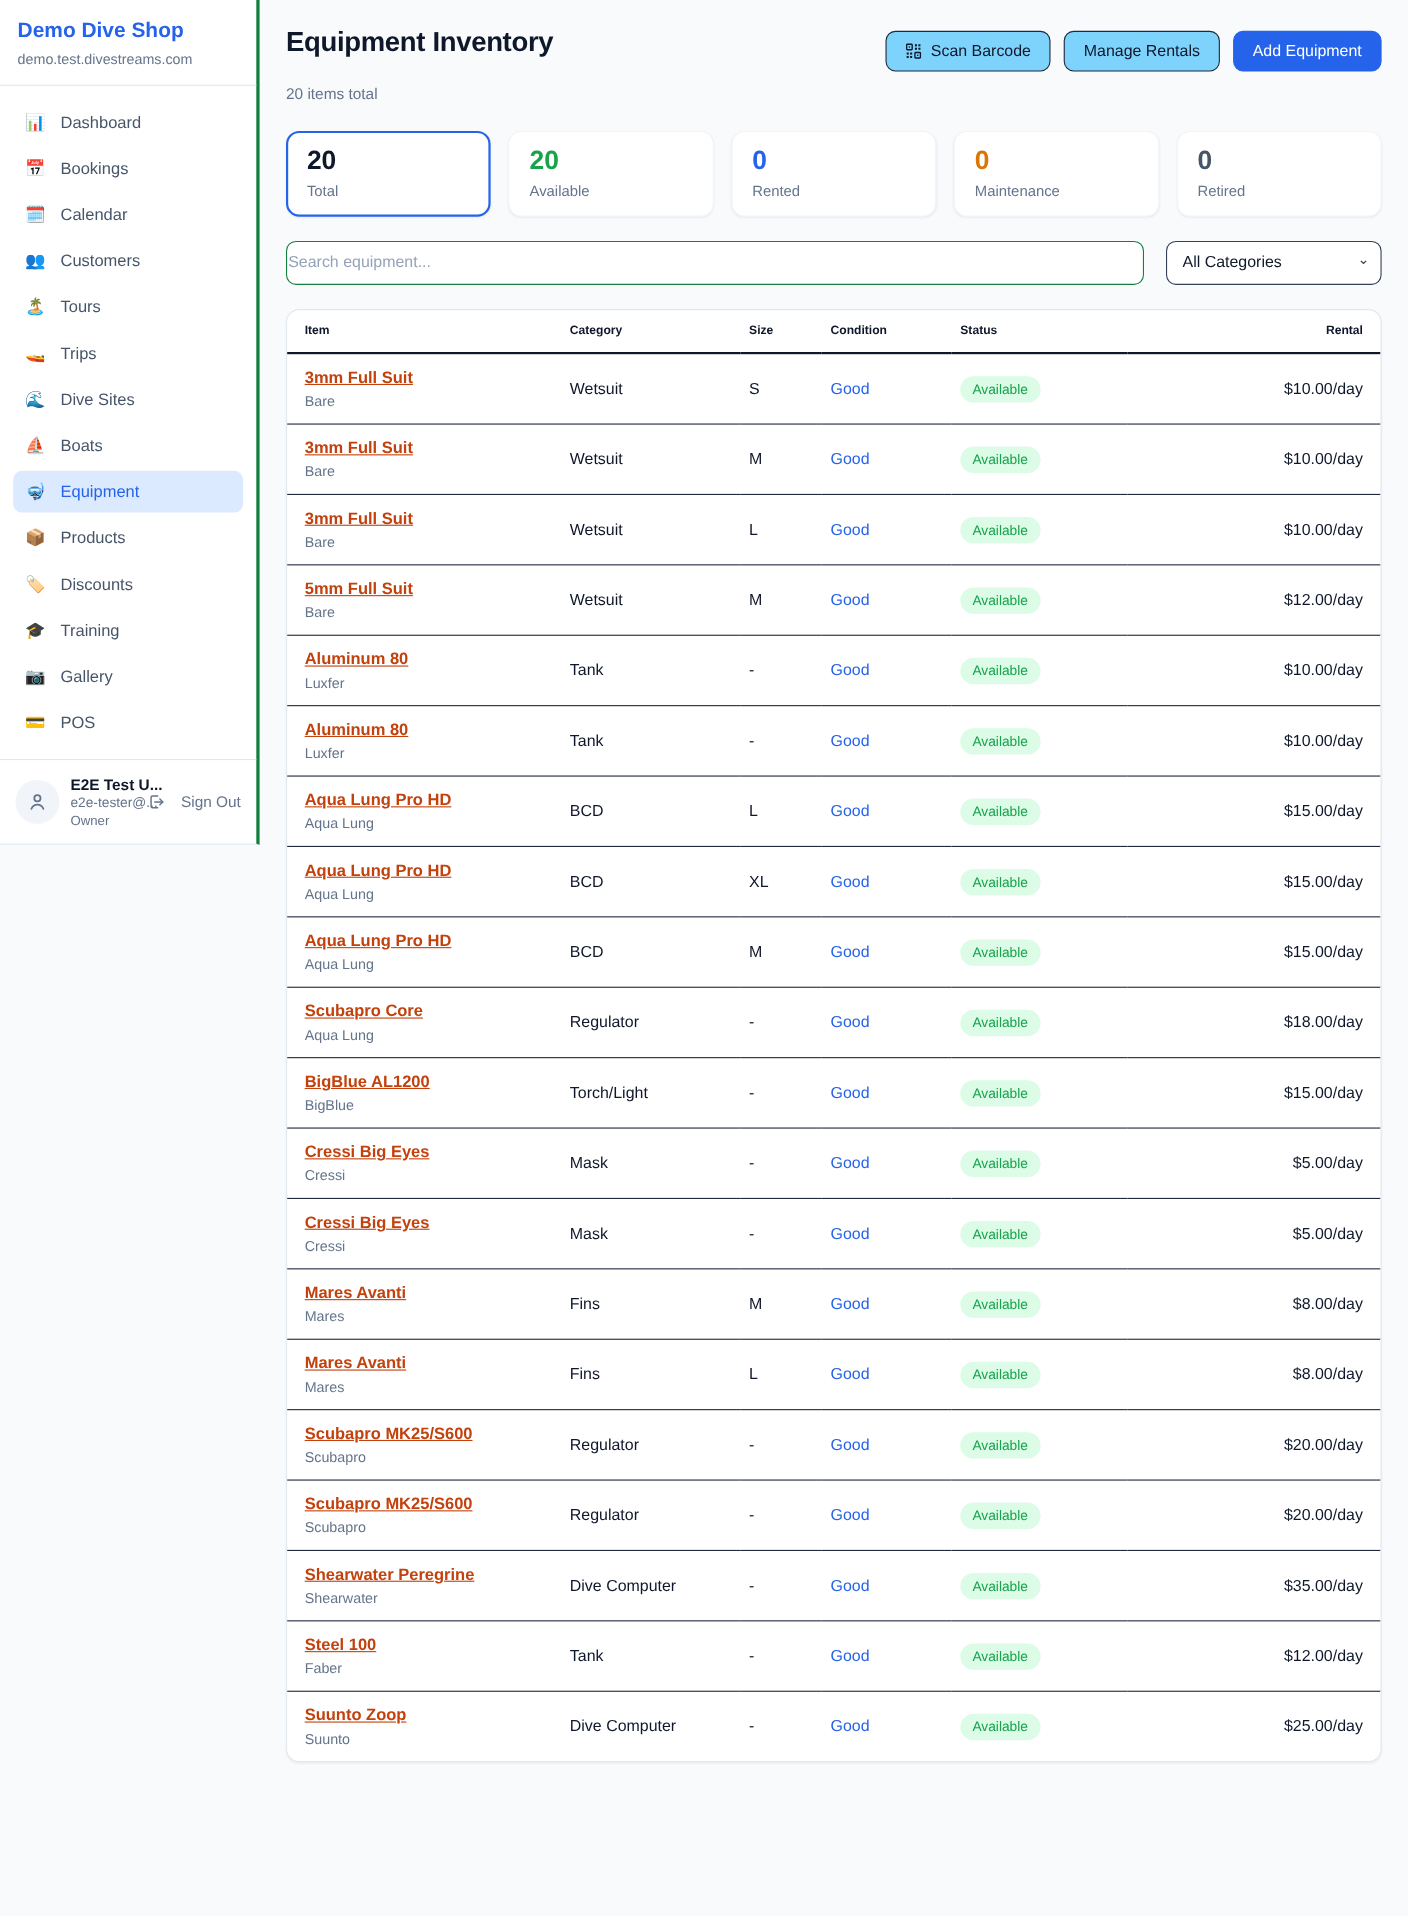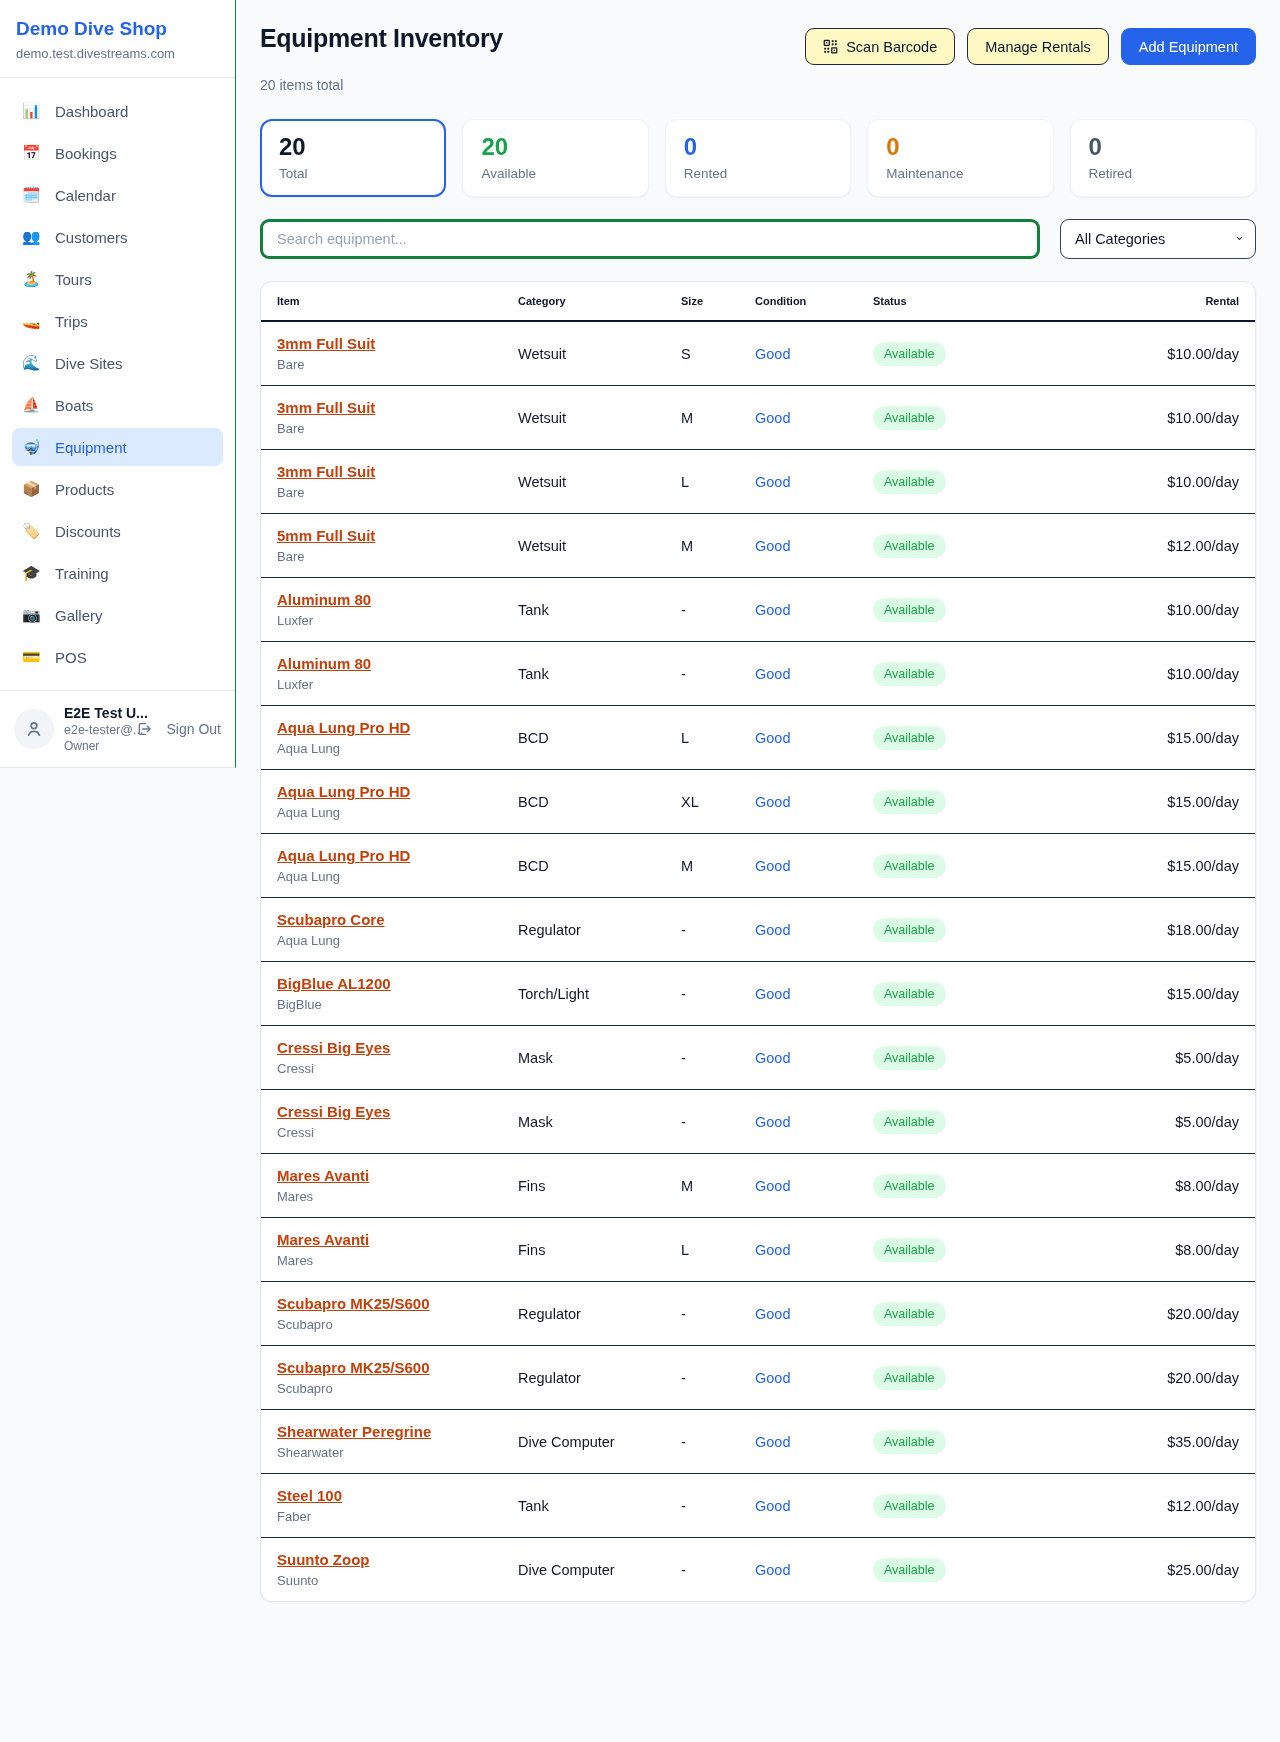--- a/index.html
+++ b/index.html
@@ -8,21 +8,21 @@
     min-height:1742px;
     background:#f8fafc;
     font-family:"Liberation Sans", sans-serif;
     color:#0f172a;
   }
   .app { display:flex; align-items:flex-start; }
 
   
   .sidebar {
     width:236px; background:#ffffff;
-    border-right:1px solid #15803d;
+    border-right:3px solid #15803d;
     border-bottom:1px solid #e2e8f0;
     flex-shrink:0;
   }
   .brand { padding:18px 16px 16px 16px; border-bottom:1px solid #e2e8f0; }
   .brand-name { color:#2563eb; font-size:19px; font-weight:bold; }
   .brand-domain { color:#64748b; font-size:13px; margin-top:6px; }
   .nav { padding:14px 12px 10px 12px; }
   .nav-item {
     display:flex; align-items:center; gap:13px;
     padding:10px 10px; margin-bottom:4px;
@@ -49,41 +49,41 @@
   
   .main { flex:1; padding:24px 24px 32px 24px; }
   .page-header { display:flex; justify-content:space-between; align-items:flex-start; }
   .page-title { font-size:25px; font-weight:bold; color:#0f172a; letter-spacing:-0.3px; }
   .page-subtitle { font-size:14px; color:#64748b; margin-top:24px; }
   .header-actions { display:flex; gap:12px; padding-top:4px; }
   .btn {
     height:37px; border-radius:9px; font-size:14.5px; font-weight:500;
     display:inline-flex; align-items:center; gap:8px;
     padding:0 17px; cursor:pointer;
-    background:#fef9c3; border:1px solid #1e293b; color:#0f172a;
+    background:#7dd3fc; border:1px solid #1e293b; color:#0f172a;
     font-family:"Liberation Sans", sans-serif;
   }
   .btn.primary { background:#2563eb; border:1px solid #2563eb; color:#ffffff; font-weight:500; }
 
   
   .stats { display:grid; grid-template-columns:repeat(5,1fr); gap:16px; margin-top:26px; }
   .stat-card {
     background:#ffffff; border:1px solid #f1f5f9; border-radius:12px;
     padding:13px 18px 15px 18px; cursor:pointer;
     box-shadow:0 1px 2px rgba(15,23,42,0.06);
   }
   .stat-card.selected { border:2px solid #2563eb; padding:12px 17px 14px 17px; }
   .stat-value { font-size:24px; font-weight:bold; }
   .stat-label { font-size:13.5px; color:#64748b; margin-top:5px; }
 
   
   .filters { display:flex; gap:20px; margin-top:22px; }
   .search-input {
-    flex:1; height:40px; border:3px solid #15803d; border-radius:9px;
-    padding:0 14px; font-size:14.5px; color:#0f172a; background:#ffffff;
+    flex:1; height:40px; border:1px solid #15803d; border-radius:9px;
+    padding:0 1px; font-size:14.5px; color:#0f172a; background:#ffffff;
     font-family:"Liberation Sans", sans-serif; outline:none;
   }
   .search-input::placeholder { color:#94a3b8; }
   .select-wrap { position:relative; width:196px; }
   .category-select {
     width:100%; height:40px; border:1px solid #334155; border-radius:9px;
     background:#ffffff; font-size:14.5px; color:#0f172a;
     padding:0 30px 0 14px; appearance:none; -webkit-appearance:none;
     font-family:"Liberation Sans", sans-serif; cursor:pointer; outline:none;
   }

